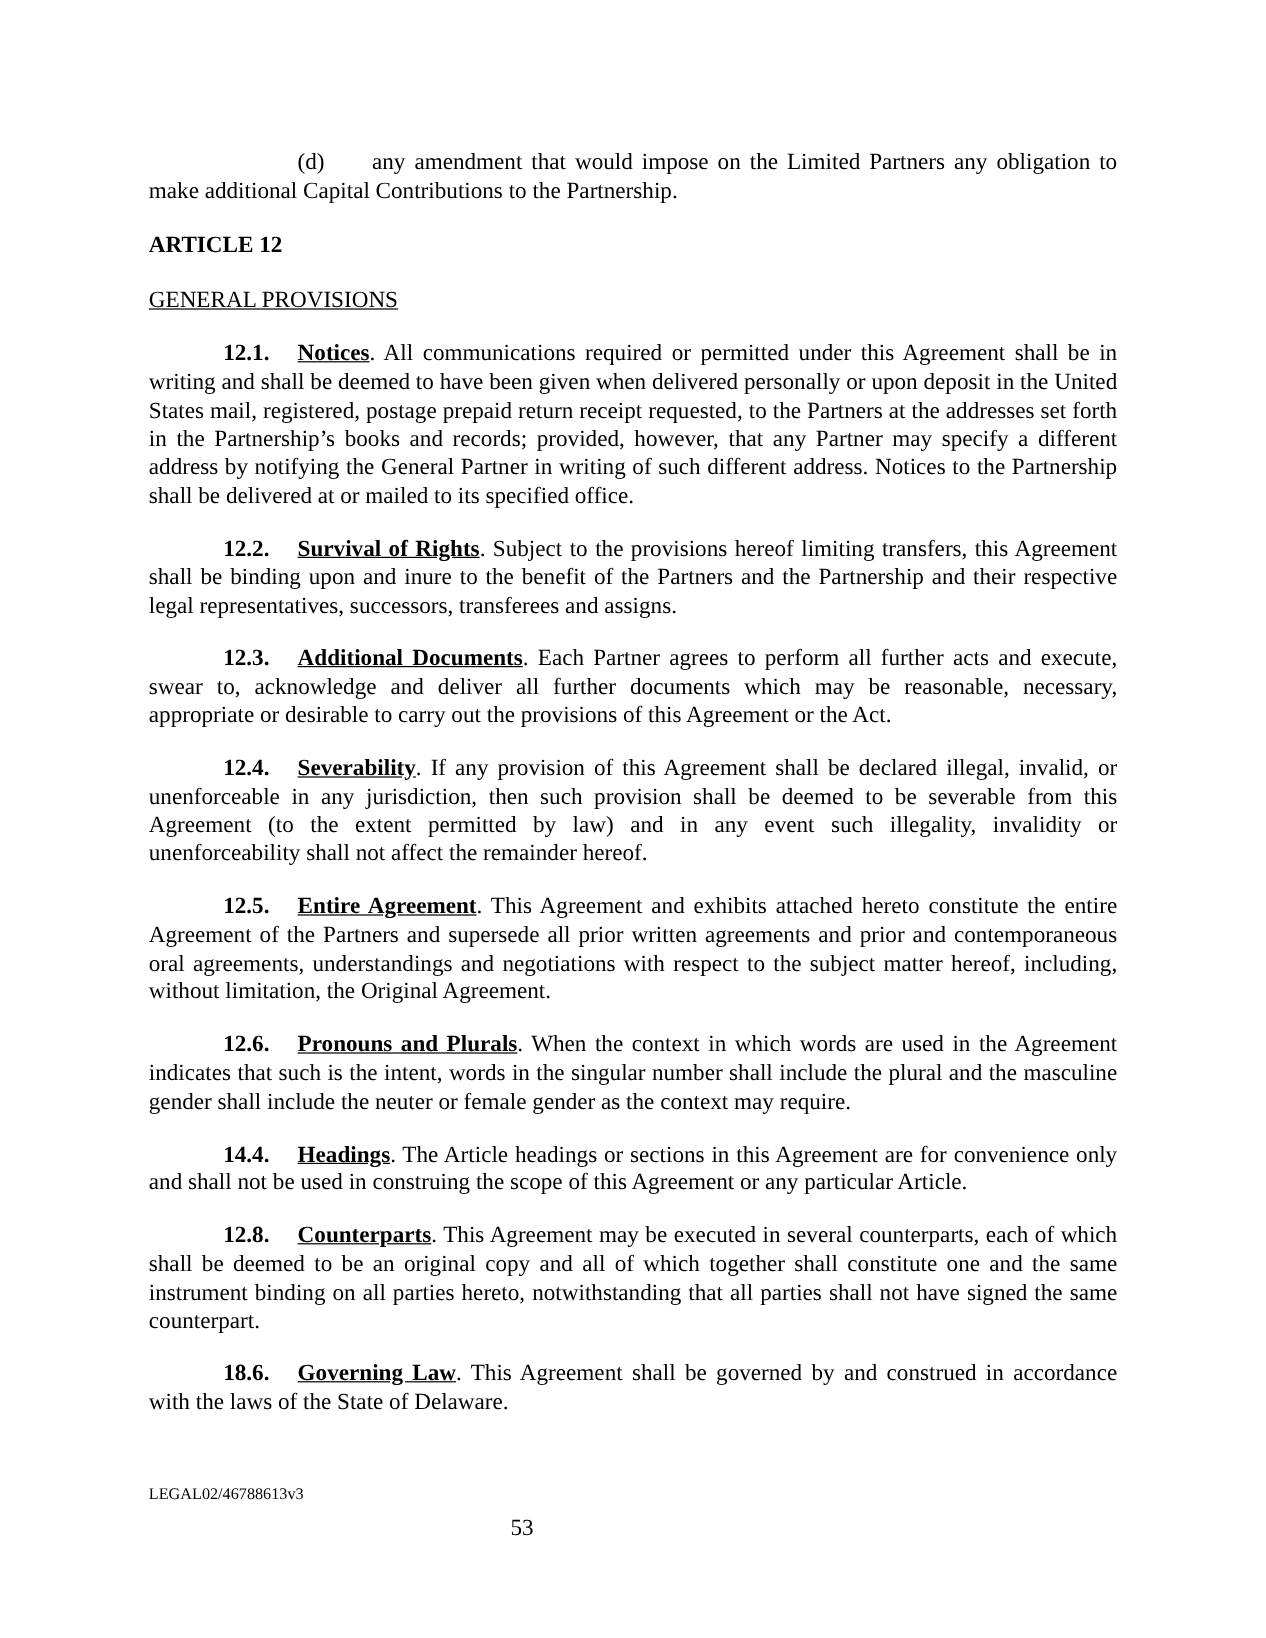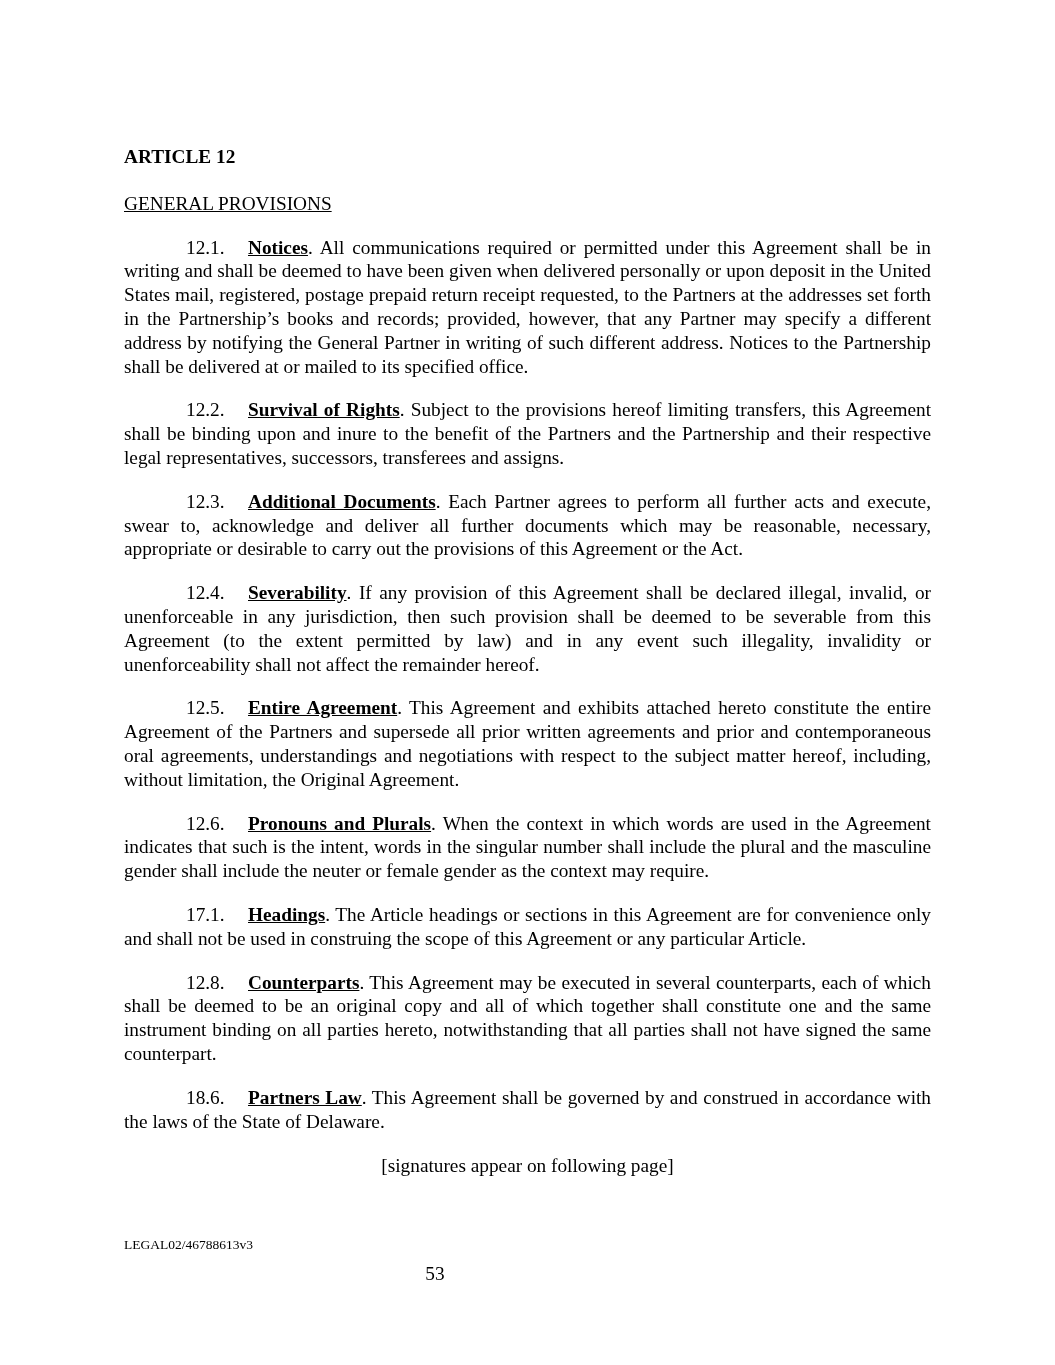--- a/index.html
+++ b/index.html
@@ -6,49 +6,49 @@
   body { width: 1055px; height: 1365px; position: relative; overflow: hidden;
          font-family: "Liberation Serif", serif; color: #000; font-size: 19.3px; line-height: 23.8px; }
   .page { position: absolute; left: 124px; top: 124px; width: 807px; }
   p { margin: 0; text-align: justify; }
   .sub { text-indent: 124px; }
   .sub .label { display: inline-block; width: 62px; text-indent: 0; }
   .center { text-align: left; }
   .article { font-weight: bold; margin-top: 21px; }
   .title { font-weight: normal; text-decoration: underline; margin-top: 23px; }
   .section { margin-top: 20px; text-indent: 62px; }
-  .section .num { font-weight: normal; display: inline-block; width: 62px; text-indent: 0; }
+  .section .num { font-weight: bold; display: inline-block; width: 62px; text-indent: 0; }
   .section .heading { font-weight: bold; text-decoration: underline; }
   .sigs { margin-top: 21px; text-align: center; }
   .pagenum { position: absolute; left: 0; width: 870px; top: 1262px; text-align: center; }
   .docid { position: absolute; left: 124px; top: 1233px; font-size: 13.5px; }
 </style>
 </head>
 <body>
 
 <div class="page">
+  <p class="sub"><span class="label">(d)</span><span>any amendment that would impose on the Limited Partners any obligation to make additional Capital Contributions to the Partnership.</span></p>
 
   <p class="center article">ARTICLE 12</p>
   <p class="center title">GENERAL PROVISIONS</p>
 
   <p class="section"><span class="num">12.1.</span><span class="heading">Notices</span><span>. All communications required or permitted under this Agreement shall be in writing and shall be deemed to have been given when delivered personally or upon deposit in the United States mail, registered, postage prepaid return receipt requested, to the Partners at the addresses set forth in the Partnership’s books and records; provided, however, that any Partner may specify a different address by notifying the General Partner in writing of such different address. Notices to the Partnership shall be delivered at or mailed to its specified office.</span></p>
 
   <p class="section"><span class="num">12.2.</span><span class="heading">Survival of Rights</span><span>. Subject to the provisions hereof limiting transfers, this Agreement shall be binding upon and inure to the benefit of the Partners and the Partnership and their respective legal representatives, successors, transferees and assigns.</span></p>
 
   <p class="section"><span class="num">12.3.</span><span class="heading">Additional Documents</span><span>. Each Partner agrees to perform all further acts and execute, swear to, acknowledge and deliver all further documents which may be reasonable, necessary, appropriate or desirable to carry out the provisions of this Agreement or the Act.</span></p>
 
   <p class="section"><span class="num">12.4.</span><span class="heading">Severability</span><span>. If any provision of this Agreement shall be declared illegal, invalid, or unenforceable in any jurisdiction, then such provision shall be deemed to be severable from this Agreement (to the extent permitted by law) and in any event such illegality, invalidity or unenforceability shall not affect the remainder hereof.</span></p>
 
   <p class="section"><span class="num">12.5.</span><span class="heading">Entire Agreement</span><span>. This Agreement and exhibits attached hereto constitute the entire Agreement of the Partners and supersede all prior written agreements and prior and contemporaneous oral agreements, understandings and negotiations with respect to the subject matter hereof, including, without limitation, the Original Agreement.</span></p>
 
   <p class="section"><span class="num">12.6.</span><span class="heading">Pronouns and Plurals</span><span>. When the context in which words are used in the Agreement indicates that such is the intent, words in the singular number shall include the plural and the masculine gender shall include the neuter or female gender as the context may require.</span></p>
 
-  <p class="section"><span class="num">17.1.</span><span class="heading">Headings</span><span>. The Article headings or sections in this Agreement are for convenience only and shall not be used in construing the scope of this Agreement or any particular Article.</span></p>
+  <p class="section"><span class="num">14.4.</span><span class="heading">Headings</span><span>. The Article headings or sections in this Agreement are for convenience only and shall not be used in construing the scope of this Agreement or any particular Article.</span></p>
 
   <p class="section"><span class="num">12.8.</span><span class="heading">Counterparts</span><span>. This Agreement may be executed in several counterparts, each of which shall be deemed to be an original copy and all of which together shall constitute one and the same instrument binding on all parties hereto, notwithstanding that all parties shall not have signed the same counterpart.</span></p>
 
-  <p class="section"><span class="num">18.6.</span><span class="heading">Partners Law</span><span>. This Agreement shall be governed by and construed in accordance with the laws of the State of Delaware.</span></p>
+  <p class="section"><span class="num">18.6.</span><span class="heading">Governing Law</span><span>. This Agreement shall be governed by and construed in accordance with the laws of the State of Delaware.</span></p>
 
-  <p class="sigs">[signatures appear on following page]</p>
 </div>
 
 <div class="pagenum">53</div>
 <div class="docid">LEGAL02/46788613v3</div>
 
 </body></html>

